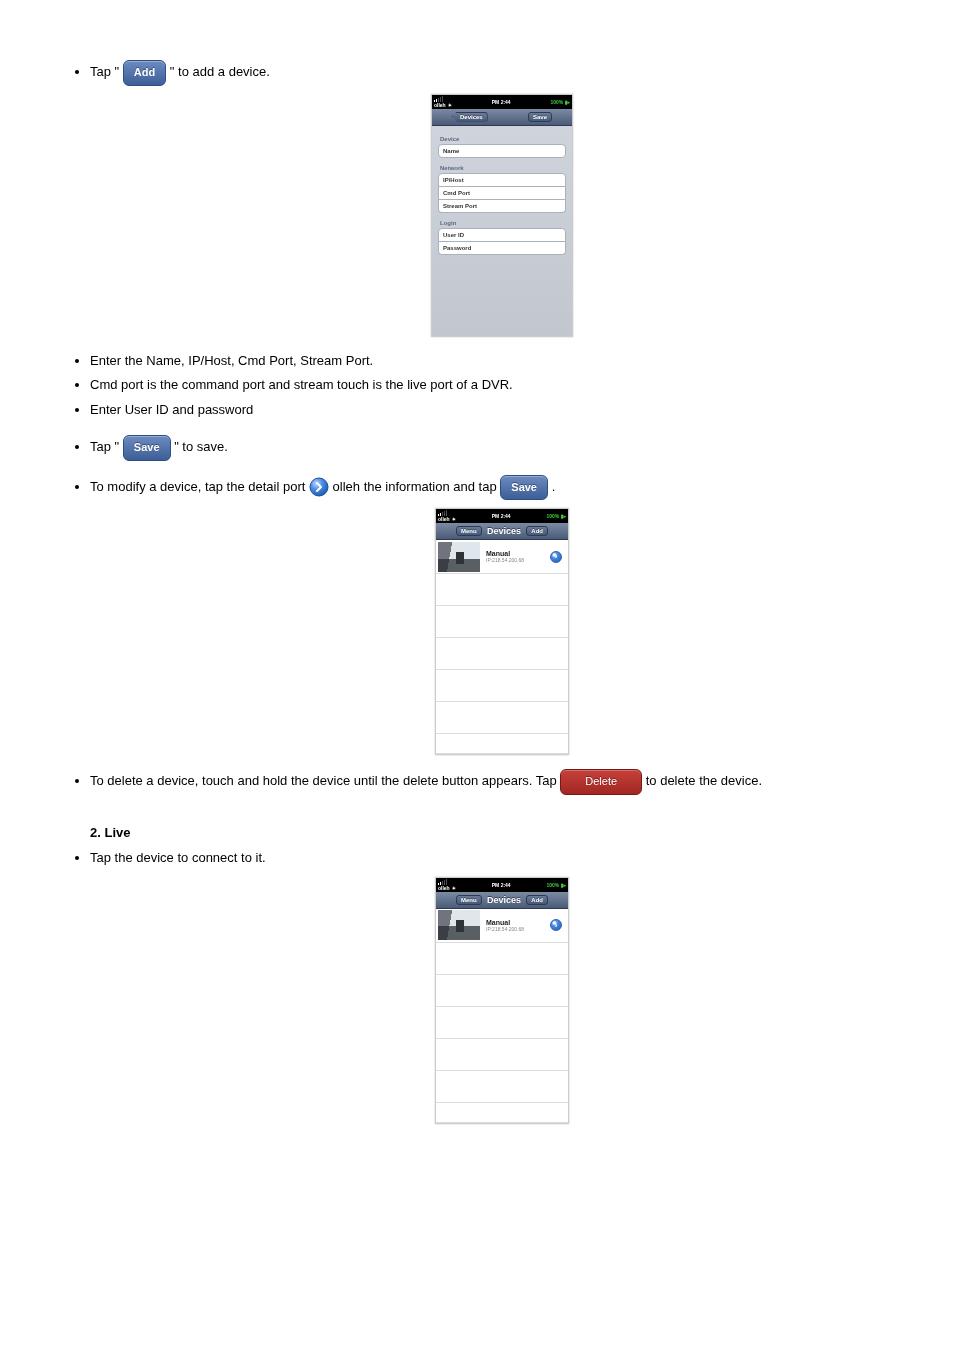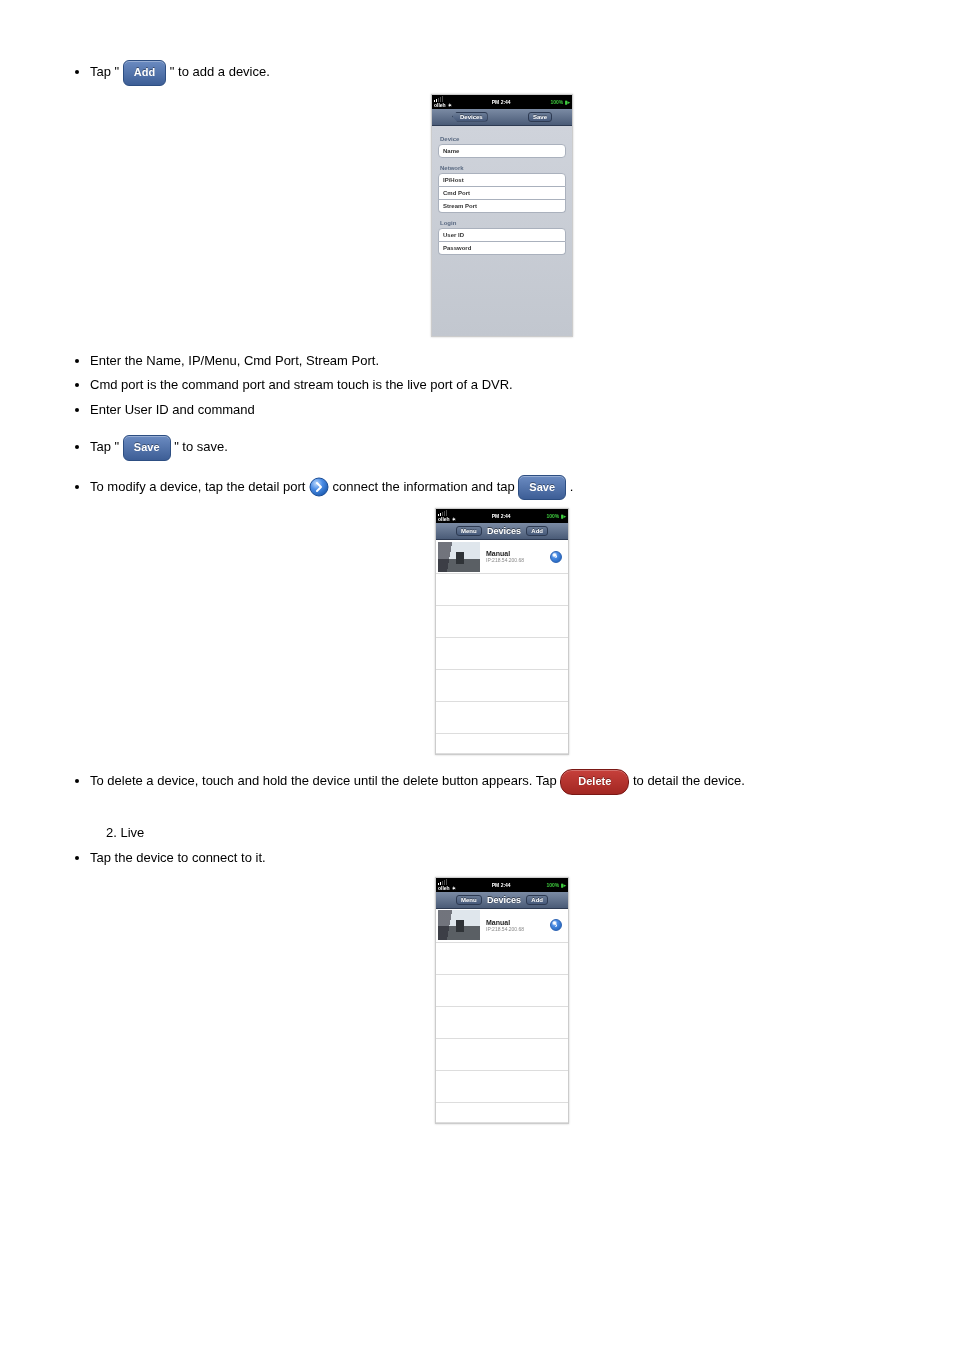--- a/index.html
+++ b/index.html
@@ -26,27 +26,27 @@
     background: linear-gradient(#6b8bc1, #3d5e96);
     color: #fff;
     font-size: 11px;
     font-weight: bold;
     text-shadow: 0 -1px 0 rgba(0,0,0,.4);
     box-shadow: inset 0 1px 0 rgba(255,255,255,.3);
   }
   .btn-delete {
     display: inline-block;
     vertical-align: middle;
-    padding: 3px 17px;
-    border-radius: 12px;
+    padding: 3px 24px;
+    border-radius: 6px;
     border: 1px solid #7a1815;
     background: linear-gradient(#c6403b, #a22722);
     color: #fff;
     font-size: 11px;
-    font-weight: bold;
+    font-weight: normal;
     text-shadow: 0 -1px 0 rgba(0,0,0,.4);
     box-shadow: inset 0 1px 0 rgba(255,255,255,.25);
   }
   .detail-icon {
     display: inline-flex;
     align-items: center;
     justify-content: center;
     width: 20px; height: 20px;
     vertical-align: middle;
   }
@@ -159,21 +159,21 @@
   .devinfo .nm { font-size:7px; font-weight:bold; color:#222; }
   .devinfo .ip { font-size:5px; color:#888; }
   .detail-mini {
     width:12px;height:12px;border-radius:50%;
     border:1px solid #2b62b3;
     background:radial-gradient(circle at 35% 30%, #fff 0 10%, #4b8de6 30%, #1b5bb0 100%);
     display:flex;align-items:center;justify-content:center;
     color:#fff;font-size:8px;font-weight:bold;
   }
 
-  .section-title { font-weight: normal; margin: 30px 0 8px 16px; }
+  .section-title { font-weight: bold; margin: 30px 0 8px 0; }
   .quote { font-family: Georgia, serif; }
   .gap { height: 10px; }
 </style>
 </head>
 <body>
 
 <div class="content">
 <ul class="main-list">
 
   <li>
@@ -217,23 +217,23 @@
       <div class="grouplabel">Login</div>
       <div class="cellgroup">
         <div class="cell">User ID</div>
         <div class="cell">Password</div>
       </div>
     </div>
   </div>
 </div>
 
 <ul class="main-list">
-  <li><span>Enter the Name, IP/Menu, Cmd Port, Stream Port.</span></li>
+  <li><span>Enter the Name, IP/Host, Cmd Port, Stream Port.</span></li>
   <li><span>Cmd port is the command port and stream touch is the live port of a DVR.</span></li>
-  <li><span>Enter User ID and command</span></li>
+  <li><span>Enter User ID and password</span></li>
 </ul>
 <div class="gap"></div>
 <ul class="main-list">
   <li>
     <span class="li-row">
       <span>Tap "</span>
       <span class="btn-ios">Save</span>
       <span>" to save.</span>
     </span>
   </li>
@@ -249,21 +249,21 @@
             <radialGradient id="g1" cx="35%" cy="30%" r="75%">
               <stop offset="0%" stop-color="#bedafc"></stop>
               <stop offset="45%" stop-color="#4b8de6"></stop>
               <stop offset="100%" stop-color="#1b5bb0"></stop>
             </radialGradient>
           </defs>
           <circle cx="10" cy="10" r="9" fill="url(#g1)" stroke="#1b4d96" stroke-width="1"></circle>
           <path d="M8 6 L12 10 L8 14" fill="none" stroke="#fff" stroke-width="2" stroke-linecap="round" stroke-linejoin="round"></path>
         </svg>
       </span>
-      <span>connect the information and tap</span>
+      <span>olleh the information and tap</span>
       <span class="btn-ios">Save</span>
       <span>.</span>
     </span>
   </li>
 </ul>
 
 <div class="shot-wrap">
   <div class="phone" style="width:134px">
     <div class="statusbar">
       <span><span class="sig">
@@ -298,21 +298,21 @@
       <div class="devicerow empty" style="height:20px"></div>
     </div>
   </div>
 </div>
 
 <ul class="main-list">
   <li>
     <span class="li-row">
       <span>To delete a device, touch and hold the device until the delete button appears. Tap</span>
       <span class="btn-delete">Delete</span>
-      <span>to detail the device.</span>
+      <span>to delete the device.</span>
     </span>
   </li>
 </ul>
 
 <div class="section-title">2. Live</div>
 
 <ul class="main-list">
   <li><span>Tap the device to connect to it.</span></li>
 </ul>
 

